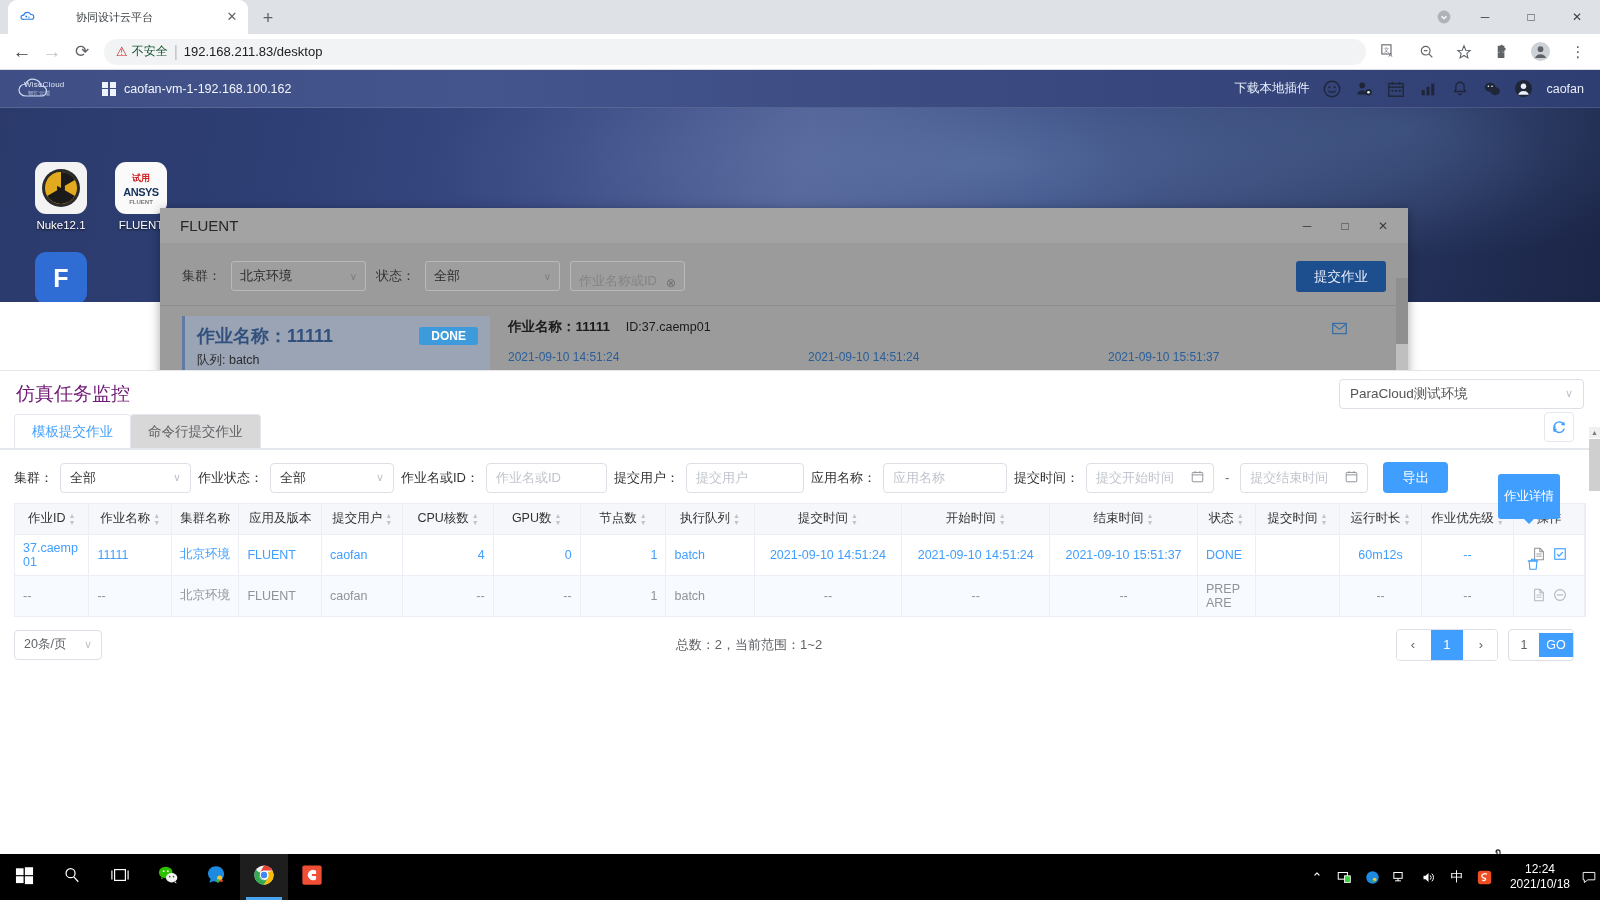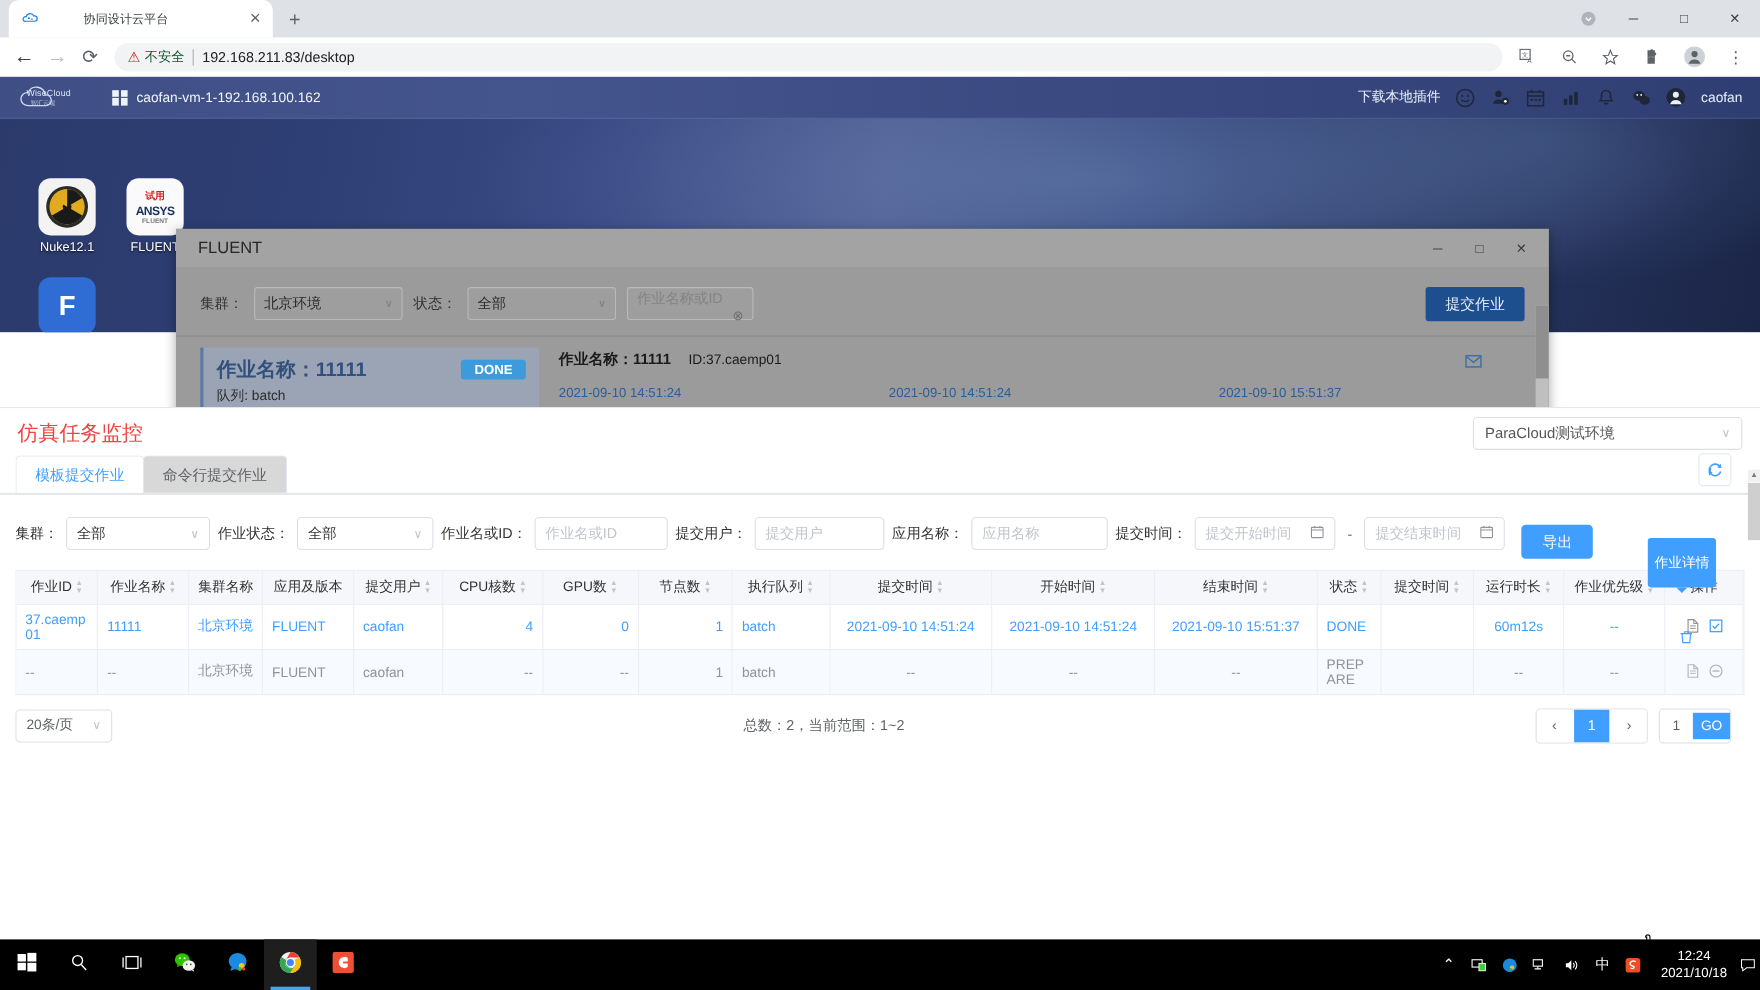--- a/index.html
+++ b/index.html
@@ -120,23 +120,22 @@
   .fw-filters { display:flex; align-items:center; gap:10px; padding:18px 16px 0 22px; }
   .fw-lab { font-size:13px; color:#333; }
   .fw-sel {
     width:135px; height:30px; border:1px solid #b9b9b9; background:#9e9e9e;
     display:flex; align-items:center; padding:0 8px; font-size:13px; color:#2b2b2b;
     border-radius:3px;
   }
   .fw-sel .car { margin-left:auto; color:#7d7d7d; font-size:10px; }
   .fw-search {
     width:115px; height:30px; border:1px solid #b9b9b9; background:#9e9e9e;
-    display:flex; align-items:flex-start; padding:0 8px; font-size:13px; color:#848484;
+    display:flex; align-items:flex-end; padding:0 8px; font-size:13px; color:#848484;
     border-radius:3px;
-    flex-direction:column;
   }
   .fw-search .clr { margin-left:auto; color:#6f6f6f; font-size:12px; }
   .fw-submit {
     position:absolute; right:22px; top:18px; width:90px; height:31px;
     background:#1d4f8f; color:#e9eefb; font-size:13.5px; border-radius:3px;
     display:flex; align-items:center; justify-content:center; cursor:pointer;
   }
   .fw-listarea { display:flex; margin-top:14px; border-top:1px solid #8d8d8d; }
   .fw-card {
     margin:10px 0 0 22px; width:400px; background:#9aa4b4; padding:8px 12px;
@@ -159,21 +158,21 @@
     position:absolute; right:0; top:35px; width:12px; bottom:0; background:#bfbfbf;
   }
   .fw-scroll i { display:block; width:12px; height:66px; background:#8f8f8f; }
 
   
   .app {
     position:absolute; left:0; top:300px; width:1600px; height:494px; background:#fff; z-index:10;
     border-top:1px solid #e6e6e6;
   }
   .app-head { height:45px; display:flex; align-items:center; padding:0 16px; }
-  .app-title { font-size:19px; color:#ef4444; }
+  .app-title { font-size:19px; color:#701a75; }
   .env-select {
     margin-left:auto; width:245px; height:30px; border:1px solid #dcdfe6; border-radius:4px;
     display:flex; align-items:center; padding:0 10px; font-size:13.5px; color:#555;
   }
   .env-select .car { margin-left:auto; color:#c0c4cc; font-size:11px; }
 
   .tabs-row { display:flex; align-items:flex-end; padding-left:14px; border-bottom:2px solid #e4e7ed; height:34px; position:relative;}
   .tab-btn {
     height:34px; padding:0 17px; display:flex; align-items:center; font-size:13.5px;
     border:1px solid #e4e7ed; border-bottom:none; cursor:pointer;
@@ -195,21 +194,21 @@
   }
   .f-select .car { margin-left:auto; color:#c0c4cc; font-size:11px; padding-left:12px; }
   .f-input {
     height:30px; border:1px solid #dcdfe6; border-radius:4px;
     display:flex; align-items:center; padding:0 9px; font-size:13px; color:#c0c4cc;
   }
   .f-input .cal { margin-left:auto; color:#909399; padding-left:8px; }
   .dash { color:#666; font-size:13px; padding:0 4px;}
   .export-btn {
     margin-left:8px; height:31px; padding:0 19px; background:#409eff; color:#fff;
-    border-radius:4px; font-size:13.5px; display:flex; align-items:center; cursor:pointer;margin-top:15px;
+    border-radius:4px; font-size:13.5px; display:flex; align-items:center; cursor:pointer;
   }
 
   
   .tbl-wrap { margin:0 14px; border:1px solid #ebeef5; border-bottom:none; position:relative; }
   table { border-collapse: collapse; width:100%; table-layout:fixed; }
   thead th {
     background:#f5f7fa; color:#333; font-size:12.5px; font-weight:normal;
     height:30px; border-right:1px solid #ebeef5; border-bottom:1px solid #ebeef5;
     white-space:nowrap; padding:0 4px;
   }

